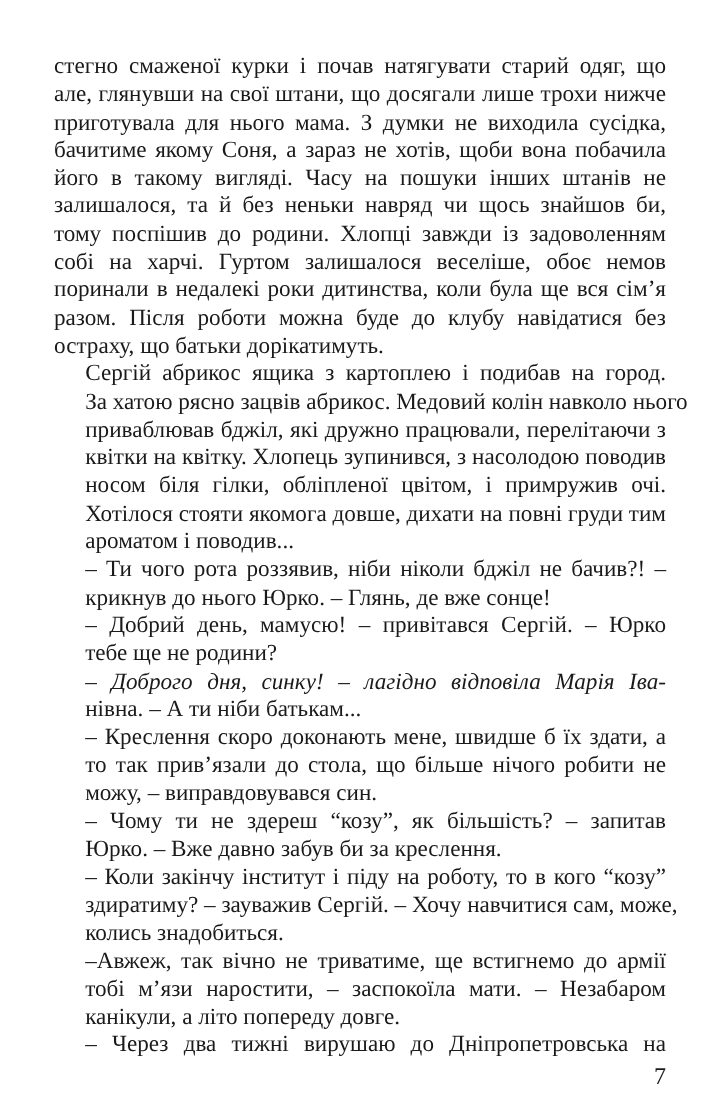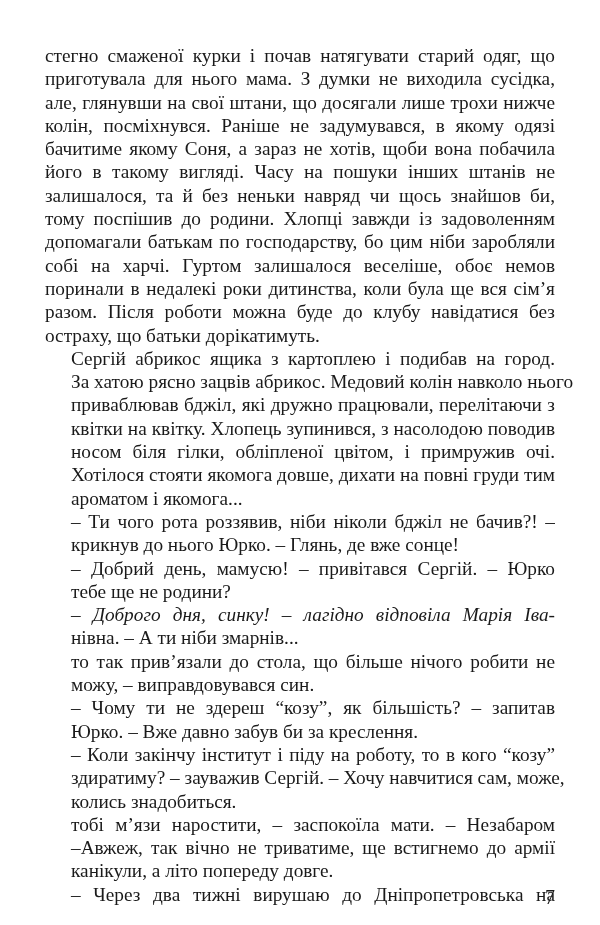--- a/index.html
+++ b/index.html
@@ -52,70 +52,69 @@
       line-height: 24px;
       color: #1a1a1a;
     }
   </style>
 </head>
 <body>
 
 <div class="page" id="page-body">
     <div class="para">
       <span class="line">стегно смаженої курки і почав натягувати старий одяг, що</span>
+      <span class="line">але, глянувши на свої штани, що досягали лише трохи нижче</span>
       <span class="line">приготувала для нього мама. З думки не виходила сусідка,</span>
-      <span class="line">але, глянувши на свої штани, що досягали лише трохи нижче</span>
-      <span class="line">колін, посміхнувся. Раніше не задумувався, в якому одязі</span>
       <span class="line">бачитиме якому Соня, а зараз не хотів, щоби вона побачила</span>
       <span class="line">його в такому вигляді. Часу на пошуки інших штанів не</span>
       <span class="line">залишалося, та й без неньки навряд чи щось знайшов би,</span>
       <span class="line">тому поспішив до родини. Хлопці завжди із задоволенням</span>
-      <span class="line">допомагали батькам по господарству, бо цим ніби заробляли</span>
       <span class="line">собі на харчі. Гуртом залишалося веселіше, обоє немов</span>
       <span class="line">поринали в недалекі роки дитинства, коли була ще вся сім’я</span>
       <span class="line">разом. Після роботи можна буде до клубу навідатися без</span>
       <span class="line last">остраху, що батьки дорікатимуть.</span>
     </div>
     <div class="para indent">
       <span class="line" style="text-indent: 26px;">Сергій абрикос ящика з картоплею і подибав на город.</span>
       <span class="line">За хатою рясно зацвів абрикос. Медовий колін навколо нього</span>
       <span class="line">приваблював бджіл, які дружно працювали, перелітаючи з</span>
       <span class="line">квітки на квітку. Хлопець зупинився, з насолодою поводив</span>
       <span class="line">носом біля гілки, обліпленої цвітом, і примружив очі.</span>
       <span class="line">Хотілося стояти якомога довше, дихати на повні груди тим</span>
-      <span class="line last">ароматом і якомога...</span>
+      <span class="line last">ароматом і поводив...</span>
     </div>
     <div class="para indent">
       <span class="line" style="text-indent: 26px;">– Ти чого  рота роззявив, ніби ніколи бджіл не бачив?! –</span>
       <span class="line last">крикнув до нього Юрко. – Глянь, де вже сонце!</span>
     </div>
     <div class="para indent">
       <span class="line" style="text-indent: 26px;">– Добрий день, мамусю! – привітався Сергій. – Юрко</span>
       <span class="line last">тебе ще не родини?</span>
     </div>
     <div class="para indent">
       <span class="line" style="text-indent: 26px; font-style: italic;">– Доброго дня, синку! – лагідно відповіла Марія Іва-</span>
-      <span class="line last">нівна. – А ти ніби змарнів...</span>
+      <span class="line last">нівна. – А ти ніби батькам...</span>
     </div>
     <div class="para indent">
+      <span class="line" style="text-indent: 26px;">– Креслення скоро доконають мене, швидше б їх здати, а</span>
       <span class="line">то так прив’язали до стола, що більше нічого робити не</span>
       <span class="line last">можу, – виправдовувався син.</span>
     </div>
     <div class="para indent">
       <span class="line" style="text-indent: 26px;">– Чому ти не здереш “козу”, як більшість? – запитав</span>
       <span class="line last">Юрко. – Вже давно забув би за креслення.</span>
     </div>
     <div class="para indent">
       <span class="line" style="text-indent: 26px;">– Коли закінчу інститут і піду на роботу, то в кого “козу”</span>
       <span class="line">здиратиму? – зауважив Сергій. – Хочу навчитися сам, може,</span>
       <span class="line last">колись знадобиться.</span>
     </div>
     <div class="para indent">
+      <span class="line" style="text-indent: 26px;">–Авжеж, так вічно не триватиме, ще встигнемо до армії</span>
       <span class="line">тобі м’язи наростити, – заспокоїла мати. – Незабаром</span>
-      <span class="line" style="text-indent: 26px;">–Авжеж, так вічно не триватиме, ще встигнемо до армії</span>
       <span class="line last">канікули, а літо попереду довге.</span>
     </div>
     <div class="para indent">
       <span class="line" style="text-indent: 26px;">– Через два тижні вирушаю до Дніпропетровська на</span>
     </div>
   </div>
 
 <div class="page-number">7</div>
 
 </body></html>

